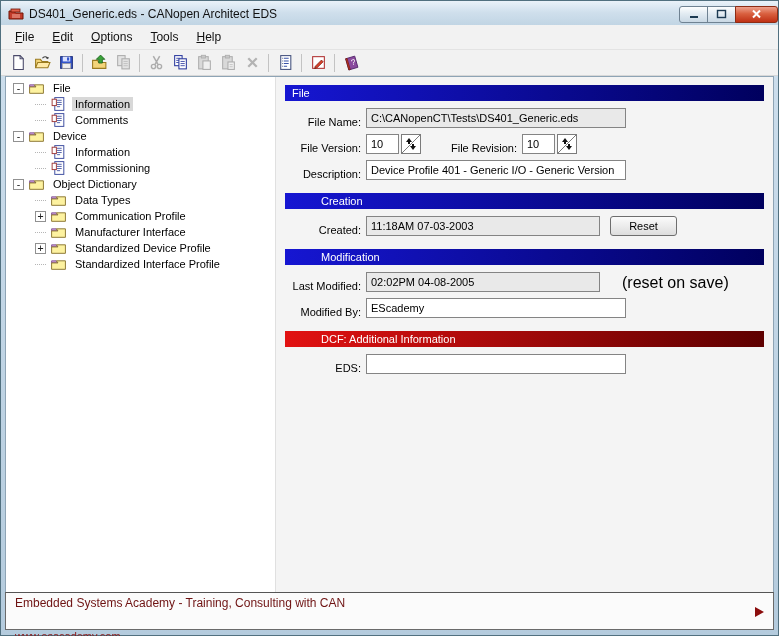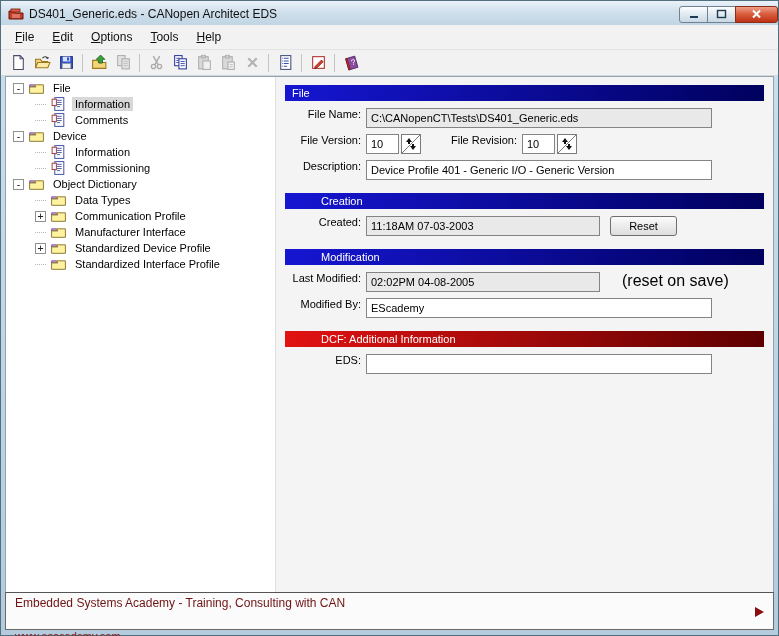--- a/index.html
+++ b/index.html
@@ -80,29 +80,29 @@
 
   
   .section-header{
     height:16px; color:#fff; font-size:11px; padding:2px 7px; line-height:12px;
     background:linear-gradient(to right,#1616d2,#00005e);
     margin-bottom:7px;
   }
   .section-header.red{ background:linear-gradient(to right,#e21212,#5e0000); }
   .section-gap{ margin-top:13px;padding-left:36px; }
 
-  .frow{ display:flex; align-items:flex-start; margin:5px 0 6px 0; }
+  .frow{ display:flex; align-items:flex-end; margin:5px 0 6px 0; }
   .lbl{ width:76px; flex:0 0 auto; text-align:right; margin-right:5px; font-size:11px; color:#000; }
   .lbl2{ width:82px; margin-left:14px; }
   .field{
     height:20px; border:1px solid #848484; background:#fff; font-size:11px;
     padding:1px 4px; font-family:"Liberation Sans",sans-serif; color:#000;
   }
   .field.ro{ background:#e9e9e9; }
-  .w-long{ width:346px; }
+  .w-long{ width:260px; }
   .w-date{ width:234px; }
   .w-spin{ width:33px; }
 
   .spinbtn{ width:20px; height:20px; margin-left:2px; flex:0 0 auto; }
 
   .btn{
     width:67px; height:20px; margin-left:10px; font-size:11px;
     border:1px solid #6e6e6e; border-radius:3px;
     background:linear-gradient(#fbfbfb,#dddddd);
     font-family:"Liberation Sans",sans-serif;

